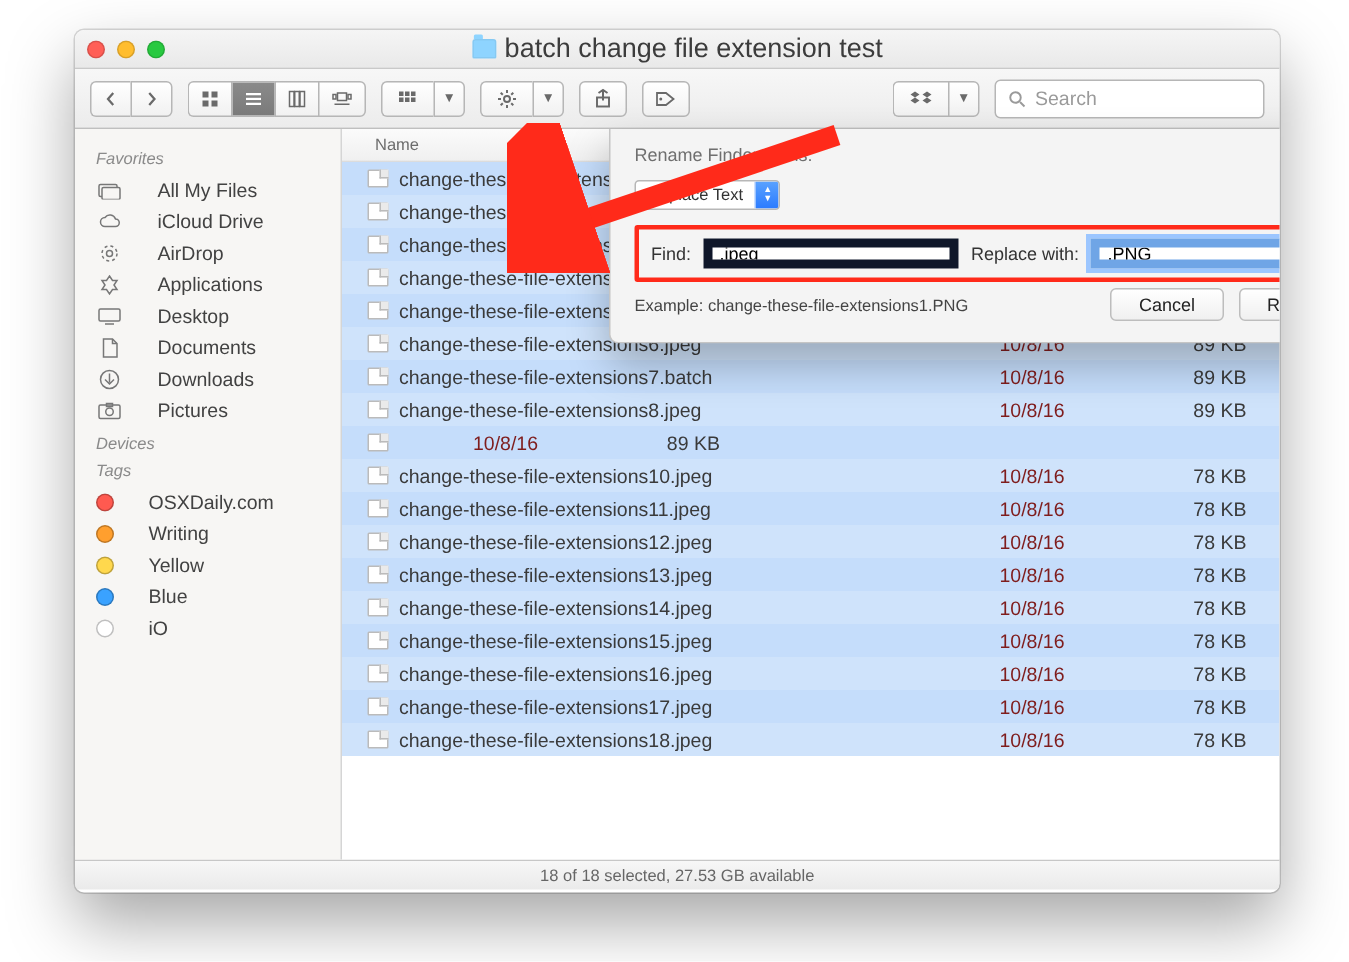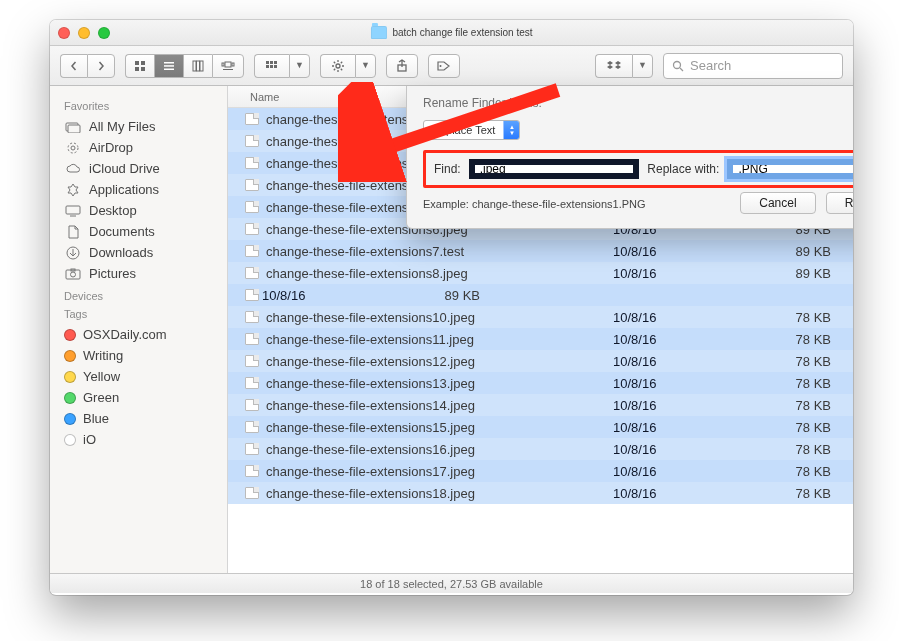--- a/index.html
+++ b/index.html
@@ -15,21 +15,21 @@
 
   
   .titlebar { height: 26px; background: linear-gradient(#f5f5f5,#e9e9e9); border-bottom: 1px solid #c9c9c9;
               display: flex; align-items: center; padding: 0 8px; position: relative; }
   .traffic { display: flex; gap: 8px; }
   .tl-dot { width: 12px; height: 12px; border-radius: 50%; border: .5px solid rgba(0,0,0,.15); }
   .tl-close { background: #ff5f57; }
   .tl-min   { background: #ffbd2e; }
   .tl-max   { background: #28c940; }
   .title    { position: absolute; left: 50%; transform: translateX(-50%); display:flex; align-items:center; gap:6px;
-              color:#3c3c3c; font-size:10px; }
+              color:#3c3c3c; font-size:18px; }
   .folder-ico { width:16px; height:13px; background:#8ed4ff; border-radius:2px 2px 1px 1px; position:relative;
                 box-shadow: inset 0 0 0 1px rgba(0,0,0,.05); }
   .folder-ico::before { content:""; position:absolute; top:-3px; left:1px; width:6px; height:3px; background:#8ed4ff;
                         border-radius:1px 1px 0 0; }
 
   
   .toolbar { height: 40px; background: linear-gradient(#f7f7f7,#ececec); border-bottom: 1px solid #bfbfbf;
              display:flex; align-items:center; padding:0 10px; gap:10px; }
   .segbtn, .btn { height:24px; border:1px solid #b6b6b6; border-radius:4px; background:linear-gradient(#ffffff,#f1f1f1);
                   display:flex; align-items:center; justify-content:center; color:#6a6a6a; }
@@ -43,39 +43,39 @@
   .caret-down { font-size:9px; line-height:1; }
   .spacer { flex:1; }
   .search { width:180px; height:24px; border:1px solid #b6b6b6; border-radius:4px; background:#fff;
             display:flex; align-items:center; color:#9a9a9a; padding:12px 8px; gap:6px; font-size:13px; }
   svg { display:block; }
 
   
   .body { display:flex; height: calc(100% - 26px - 40px - 22px); }
   .sidebar { width:178px; background:#f7f6f4; border-right:1px solid #d5d5d5; padding:8px 0 8px 10px;
              font-size:13px; color:#555; overflow:hidden; }
-  .sb-heading { font-size:11px; text-transform:none; color:#8a8a8a; margin:6px 0 4px 4px; }
-  .sb-item { display:flex; align-items:center; gap:7px; padding:3px 4px 3px 4px; color:#424242; }
+  .sb-heading { font-size:11px; text-transform:none; color:#8a8a8a; margin:6px 0 4px 4px;font-style:italic; }
+  .sb-item { display:flex; align-items:center; gap:23px; padding:3px 4px 3px 4px; color:#424242; }
   .sb-item .ico { width:18px; height:14px; display:flex; align-items:center; justify-content:center; color:#777; }
   .tag-dot { width:12px; height:12px; border-radius:50%; border:1px solid rgba(0,0,0,.25); }
 
   
   .content { flex:1; position:relative; background:#fff; }
   .columns { height:22px; border-bottom:1px solid #dcdcdc; display:flex; align-items:center; font-size:11px;
              color:#6c6c6c; background:linear-gradient(#fbfbfb,#f0f0f0); }
   .col-name { flex:1; padding-left:22px; }
   .col-date { width:150px; }
   .col-size { width:90px; text-align:right; padding-right:22px; display:flex; align-items:center; justify-content:flex-end; gap:4px; }
   .rows { position:absolute; top:22px; left:0; right:0; bottom:0; overflow:hidden; }
   .row { height:22px; display:flex; align-items:center; font-size:13px; color:#3a3a3a;
          background:#cfe3fb; }
   .row:nth-child(odd) { background:#c5ddfb; }
   .row .rico { width:20px; display:flex; align-items:center; justify-content:center; margin-left:14px; }
   .row .fname { flex:1; padding-left:4px; white-space:nowrap; overflow:hidden; text-overflow:ellipsis; }
-  .row .fdate { width:150px; color:#0f172a; }
+  .row .fdate { width:150px; color:#7f1d1d;text-align:center; }
   .row .fsize { width:90px; text-align:right; padding-right:22px; }
 
   
   .statusbar { height:20px; background:linear-gradient(#f7f7f7,#eaeaea); border-top:1px solid #c7c7c7;
                display:flex; align-items:center; justify-content:center; font-size:11px; color:#666; }
 
   
   .sheet { position:absolute; left:178px; top:0; width:520px; background:#f4f4f4;
            border:1px solid #c5c5c5; border-top:none; border-radius:0 0 6px 6px;
            box-shadow: 0 14px 28px rgba(0,0,0,.25); padding:10px 16px 14px 16px; z-index:10; }
@@ -251,34 +251,34 @@
         <span class="ico">
             <svg width="16" height="12" viewBox="0 0 16 12">
               <rect x="1" y="2" width="12" height="8" rx="1" fill="none" stroke="currentColor"></rect>
               <rect x="3" y="4" width="12" height="8" rx="1" fill="#f7f6f4" stroke="currentColor"></rect>
             </svg>
           </span>
         <span>All My Files</span>
       </div>
       <div class="sb-item">
         <span class="ico">
+            <svg width="16" height="12" viewBox="0 0 16 12">
+              <path d="M5 9a3 3 0 010-6 4 4 0 017 1 2.5 2.5 0 010 5H5z" fill="none" stroke="currentColor"></path>
+            </svg>
+          </span>
+        <span>iCloud Drive</span>
+      </div>
+      <div class="sb-item">
+        <span class="ico">
             <svg width="14" height="14" viewBox="0 0 14 14">
               <circle cx="7" cy="7" r="2" fill="none" stroke="currentColor"></circle>
               <circle cx="7" cy="7" r="5" fill="none" stroke="currentColor" stroke-dasharray="2 2"></circle>
             </svg>
           </span>
         <span>AirDrop</span>
-      </div>
-      <div class="sb-item">
-        <span class="ico">
-            <svg width="16" height="12" viewBox="0 0 16 12">
-              <path d="M5 9a3 3 0 010-6 4 4 0 017 1 2.5 2.5 0 010 5H5z" fill="none" stroke="currentColor"></path>
-            </svg>
-          </span>
-        <span>iCloud Drive</span>
       </div>
       <div class="sb-item">
         <span class="ico">
             <svg width="14" height="14" viewBox="0 0 14 14">
               <path d="M7 1l2 3h3l-2 3 2 3h-3l-2 3-2-3H2l2-3-2-3h3z" fill="none" stroke="currentColor"></path>
             </svg>
           </span>
         <span>Applications</span>
       </div>
       <div class="sb-item">
@@ -327,24 +327,20 @@
         <span class="tag-dot" style="background:#ff5a50"></span>
         <span>OSXDaily.com</span>
       </div>
       <div class="sb-item">
         <span class="tag-dot" style="background:#ff9f2e"></span>
         <span>Writing</span>
       </div>
       <div class="sb-item">
         <span class="tag-dot" style="background:#ffd84d"></span>
         <span>Yellow</span>
-      </div>
-      <div class="sb-item">
-        <span class="tag-dot" style="background:#53d86a"></span>
-        <span>Green</span>
       </div>
       <div class="sb-item">
         <span class="tag-dot" style="background:#3aa2ff"></span>
         <span>Blue</span>
       </div>
       <div class="sb-item">
         <span class="tag-dot" style="background:#ffffff"></span>
         <span>iO</span>
       </div>
     </div>
@@ -404,21 +400,21 @@
               <span class="file-ico"></span>
             </span>
             <span class="fname">change-these-file-extensions6.jpeg</span>
             <span class="fdate">10/8/16</span>
             <span class="fsize">89 KB</span>
           </div>
           <div class="row">
             <span class="rico">
               <span class="file-ico"></span>
             </span>
-            <span class="fname">change-these-file-extensions7.test</span>
+            <span class="fname">change-these-file-extensions7.batch</span>
             <span class="fdate">10/8/16</span>
             <span class="fsize">89 KB</span>
           </div>
           <div class="row">
             <span class="rico">
               <span class="file-ico"></span>
             </span>
             <span class="fname">change-these-file-extensions8.jpeg</span>
             <span class="fdate">10/8/16</span>
             <span class="fsize">89 KB</span>

